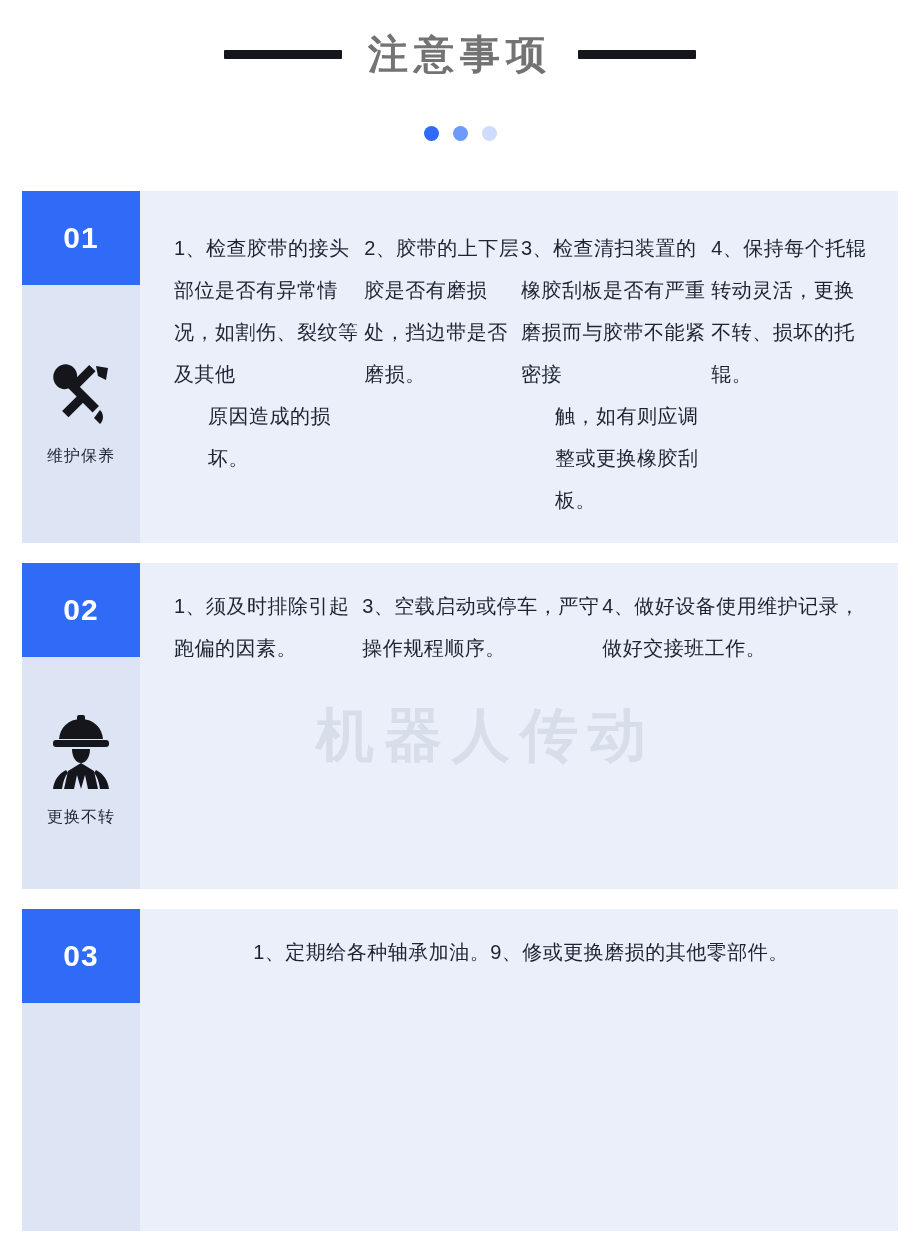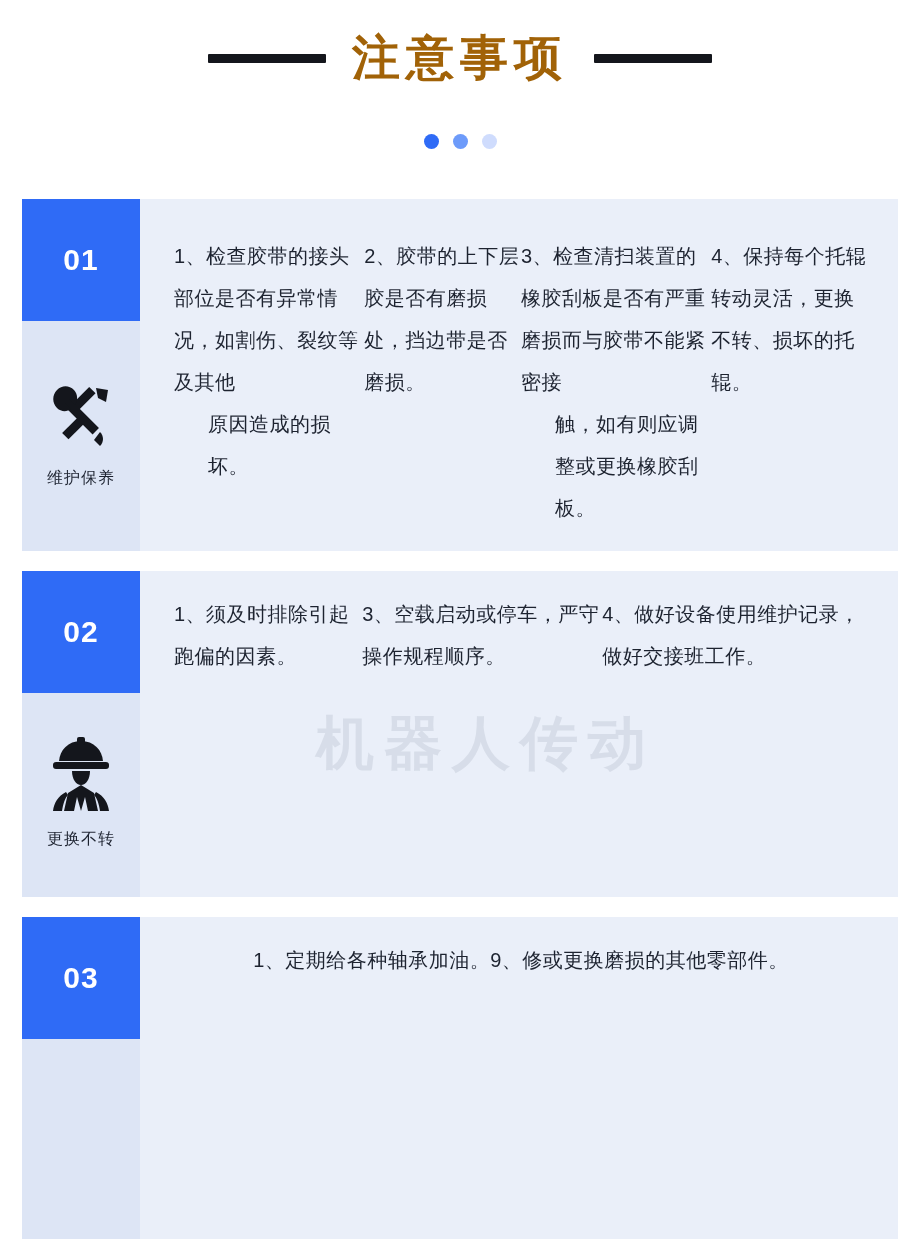--- a/index.html
+++ b/index.html
@@ -24,24 +24,24 @@
     justify-content: center;
     gap: 26px;
   }
   .rule {
     width: 118px;
     height: 9px;
     background: #14161c;
     border-radius: 1px;
   }
   .page-title {
-    font-size: 48px;
+    font-size: 40px;
     font-weight: bold;
     letter-spacing: 6px;
-    color: #a16207;
+    color: #737373;
     line-height: 1;
     white-space: nowrap;
   }
 
   .dots {
     margin-top: 52px;
     display: flex;
     justify-content: center;
     align-items: center;
     gap: 14px;
@@ -73,21 +73,21 @@
   .card.c3 { min-height: 322px; }
 
   .side {
     width: 118px;
     flex: 0 0 118px;
     display: flex;
     flex-direction: column;
     background: #dde5f5;
   }
   .side .num {
-    height: 122px;
+    height: 94px;
     background: #2f6bf6;
     color: #ffffff;
     font-size: 30px;
     font-weight: bold;
     display: flex;
     align-items: center;
     justify-content: center;
     letter-spacing: 1px;
   }
   .side .icon-wrap {

